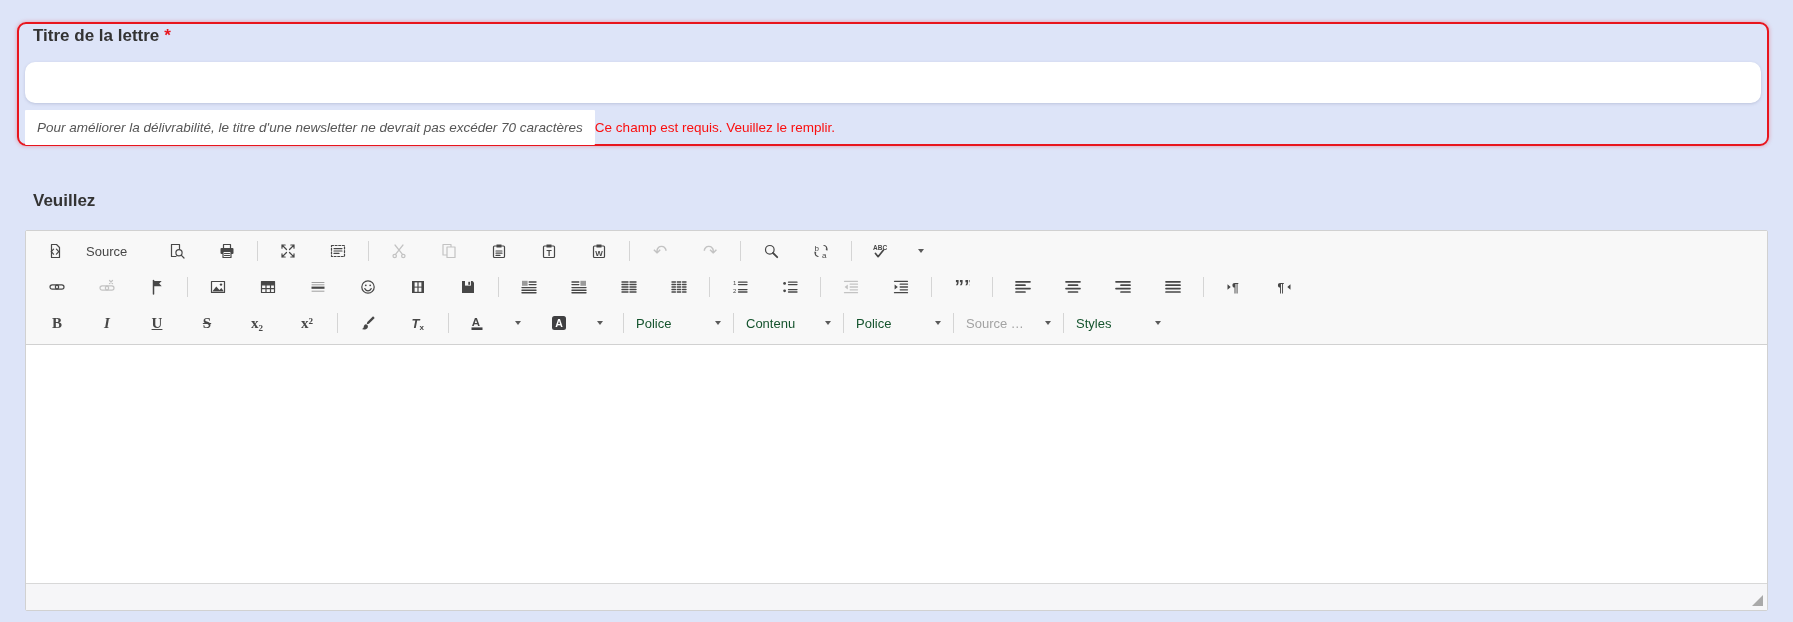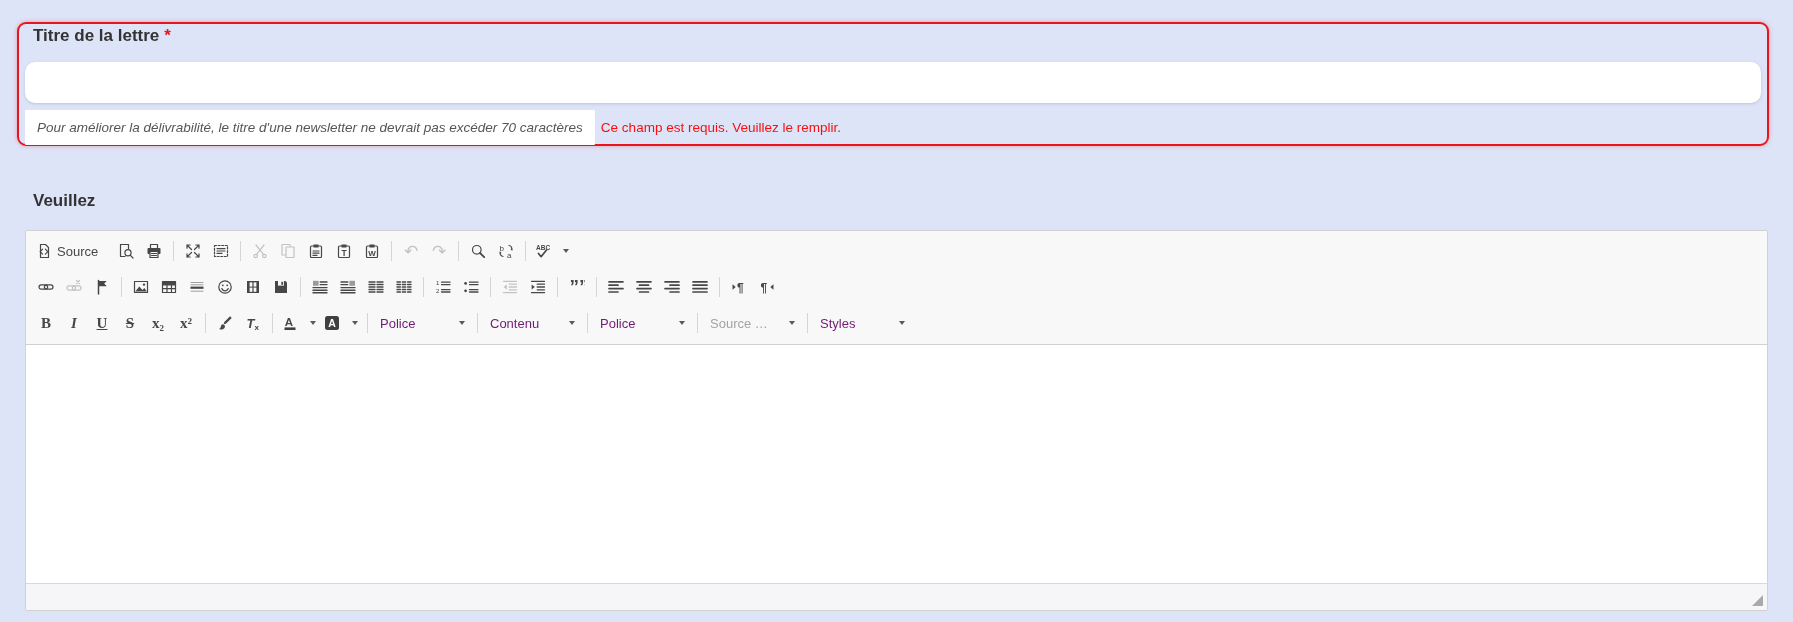--- a/index.html
+++ b/index.html
@@ -30,42 +30,42 @@
     font-family:inherit;
   }
   .t-helper-row {
     position:absolute; left:6px; top:86px; display:flex; align-items:center;
   }
   .t-helper {
     background:#fff; border-radius:1px; padding:10px 12px;
     font-style:italic; font-size:13.5px; color:#565656; white-space:nowrap;
   }
   .t-error {
-    color:#fa0f0f; font-size:13.5px; margin-left:6px; white-space:nowrap;
+    color:#fa0f0f; font-size:13.5px; margin-left:0; white-space:nowrap;
   }
 
   
   .c-label {
     position:absolute; left:33px; top:191px;
     font-size:17px; font-weight:bold; color:#333;
   }
   .editor {
     position:absolute; left:25px; top:230px; width:1743px; height:381px;
     border:1px solid #d1d1d1; border-radius:2px; background:#fff;
     display:flex; flex-direction:column;
   }
   .toolbar {
     background:#f8f8f8; border-bottom:1px solid #d1d1d1; padding:2px 6px 3px 6px;
   }
   .tb-row { display:flex; align-items:center; height:36px; }
 
   .tb {
     height:26px; min-width:26px; border:none; background:transparent;
-    display:flex; align-items:center; justify-content:center; gap:5px;
-    color:#474747; padding:0 3px; margin:0 1px; cursor:pointer;
+    display:flex; align-items:center; justify-content:center; gap:23px;
+    color:#474747; padding:0 3px; margin:0 12px; cursor:pointer;
     font-family:inherit;
   }
   .tb.disabled { color:#c3c3c3; cursor:default; }
   .tb .lbl { font-size:13px; color:#474747; }
   .tb svg { display:block; }
   .tb .txt {
     font-family:"Liberation Serif","DejaVu Serif",serif;
     font-weight:bold; font-size:15px; line-height:1; color:inherit;
   }
   .txt-italic  { font-style:italic; }
@@ -74,21 +74,21 @@
   .txt-small   { font-size:13px; }
   .uglyph { font-size:17px; line-height:1; font-family:"DejaVu Sans",sans-serif; }
 
   .sep { width:1px; height:20px; background:#d5d5d5; margin:0 5px; flex:none; }
   .gap { width:10px; flex:none; }
 
   .combo {
     display:flex; align-items:center; height:26px; padding:0 5px;
     margin:0 2px; cursor:pointer;
   }
-  .combo .clabel { font-size:13px; color:#701a75; width:72px; white-space:nowrap; overflow:hidden; }
+  .combo .clabel { font-size:13px; color:#14532d; width:72px; white-space:nowrap; overflow:hidden; }
   .combo.muted .clabel { color:#a3a3a3; }
   .caret {
     width:0; height:0; flex:none;
     border-left:3.5px solid transparent; border-right:3.5px solid transparent;
     border-top:4px solid #5a5a5a; margin-left:7px;
   }
 
   .content-area { flex:1; background:#fff; }
   .bottombar {
     height:27px; background:#f6f6f8; border-top:1px solid #d8d8d8; position:relative;

